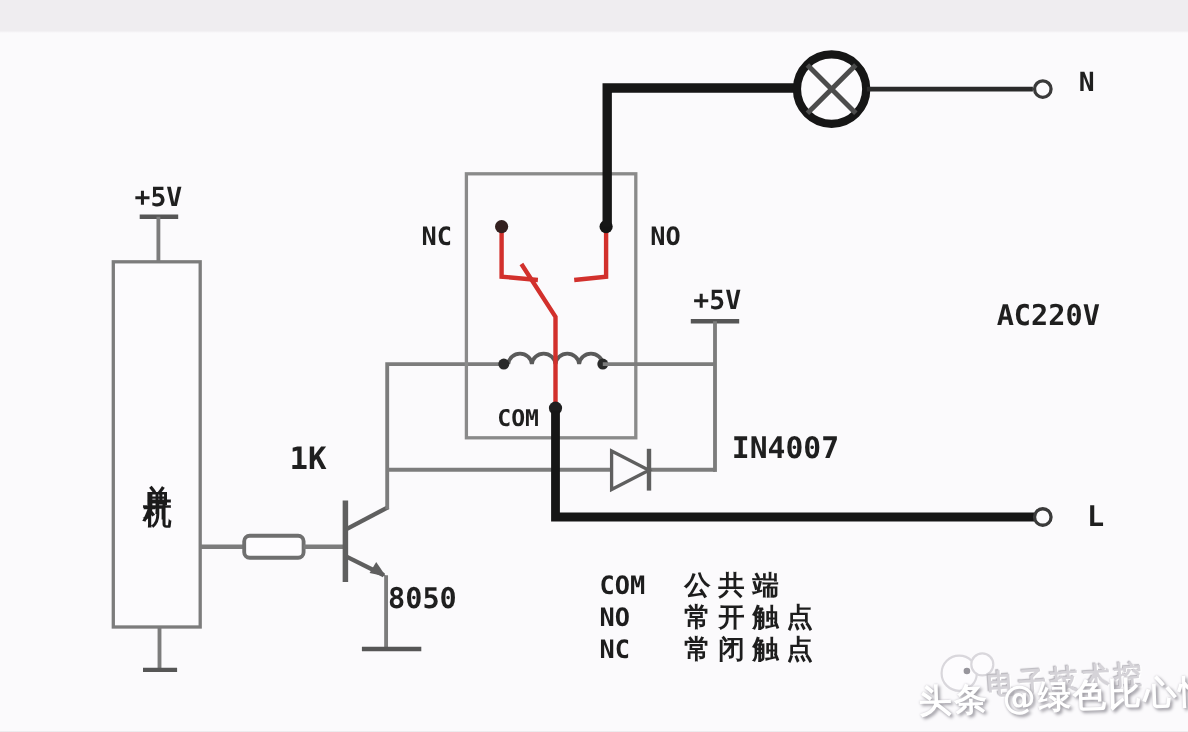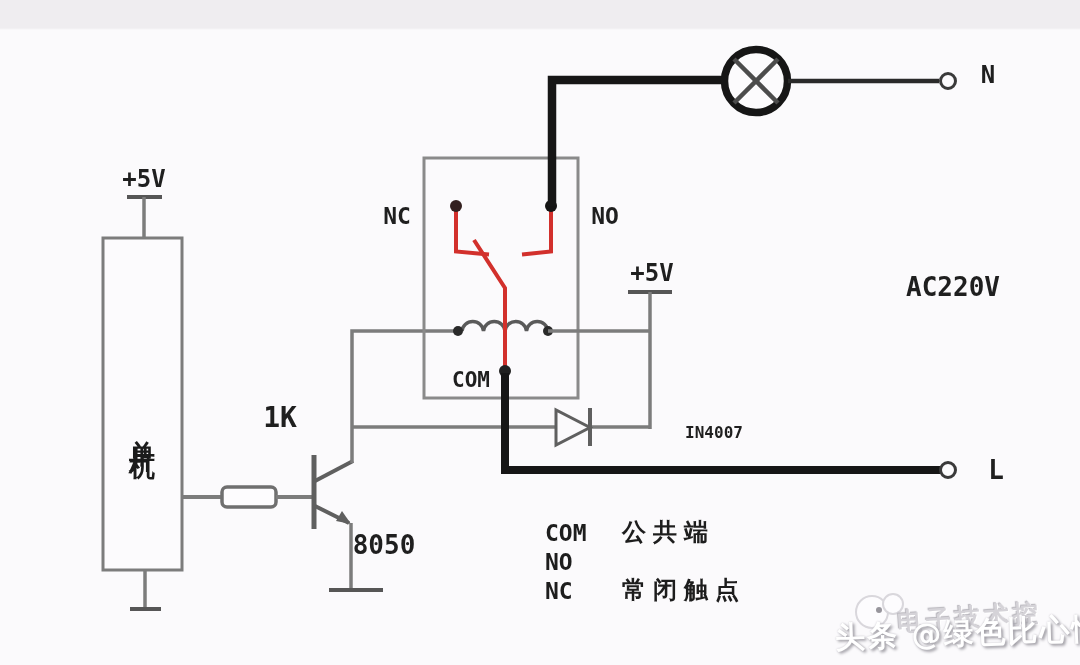--- a/index.html
+++ b/index.html
@@ -21,21 +21,21 @@
     font-family:"DejaVu Sans","Liberation Sans",sans-serif;
   }
   .legend{
     position:absolute;left:545px;top:519px;color:#1d1d1d;font-weight:700;
   }
   .legend .row{display:flex;height:29px;line-height:29px;}
   .legend .term{
     width:77px;font-size:23px;
     font-family:"DejaVu Sans Mono","Liberation Mono",monospace;
   }
-  .legend .desc{font-size:24px;letter-spacing:7px;font-family:Liberation Mono, monospace;}
+  .legend .desc{font-size:24px;letter-spacing:7px;font-family:Liberation Serif, serif;}
   .wm-brand{
     position:absolute;left:897px;top:601px;transform:rotate(-4deg);
     font-size:25px;font-weight:700;letter-spacing:4px;color:#d5d3d8;
     text-shadow:1px 1px 0 #ffffff,-1px -1px 1px #b9b7bd;
     font-family:"DejaVu Sans","Liberation Sans",sans-serif;z-index:2;white-space:nowrap;
   }
   .wm-credit{
     position:absolute;left:835px;top:613px;transform:rotate(-2deg);
     font-size:30px;font-weight:700;letter-spacing:2px;color:#ffffff;
     text-shadow:2px 2px 3px #9d9ba2,0 0 2px #c9c7cd;
@@ -113,34 +113,35 @@
   <span class="lbl" style="left:280px;top:417px;font-size:28px;">1K</span>
 
   <span class="lbl" style="left:384px;top:545px;font-size:26px;">8050</span>
 
   <span class="lbl" style="left:397px;top:216px;font-size:23px;">NC</span>
   <span class="lbl" style="left:605px;top:216px;font-size:23px;">NO</span>
   <span class="lbl" style="left:471px;top:380px;font-size:21px;">COM</span>
 
   <span class="lbl" style="left:652px;top:273px;font-size:24px;">+5V</span>
 
-  <span class="lbl" style="left:714px;top:432px;font-size:16px;">IN4007</span>
+  <span class="lbl" style="left:714px;top:408px;font-size:27px;">IN4007</span>
 
   <span class="lbl" style="left:953px;top:269px;font-size:26px;margin-top:18px;">AC220V</span>
 
   <span class="lbl" style="left:988px;top:75px;font-size:24px;">N</span>
   <span class="lbl" style="left:996px;top:470px;font-size:26px;">L</span>
 
   <div class="legend">
     <div class="row">
       <span class="term">COM</span>
       <span class="desc">公共端</span>
     </div>
     <div class="row">
       <span class="term">NO</span>
+      <span class="desc">常开触点</span>
     </div>
     <div class="row">
       <span class="term">NC</span>
       <span class="desc">常闭触点</span>
     </div>
   </div>
 
   <span class="wm-brand">电子技术控</span>
   <span class="wm-credit">头条 @绿色比心情</span>
 

